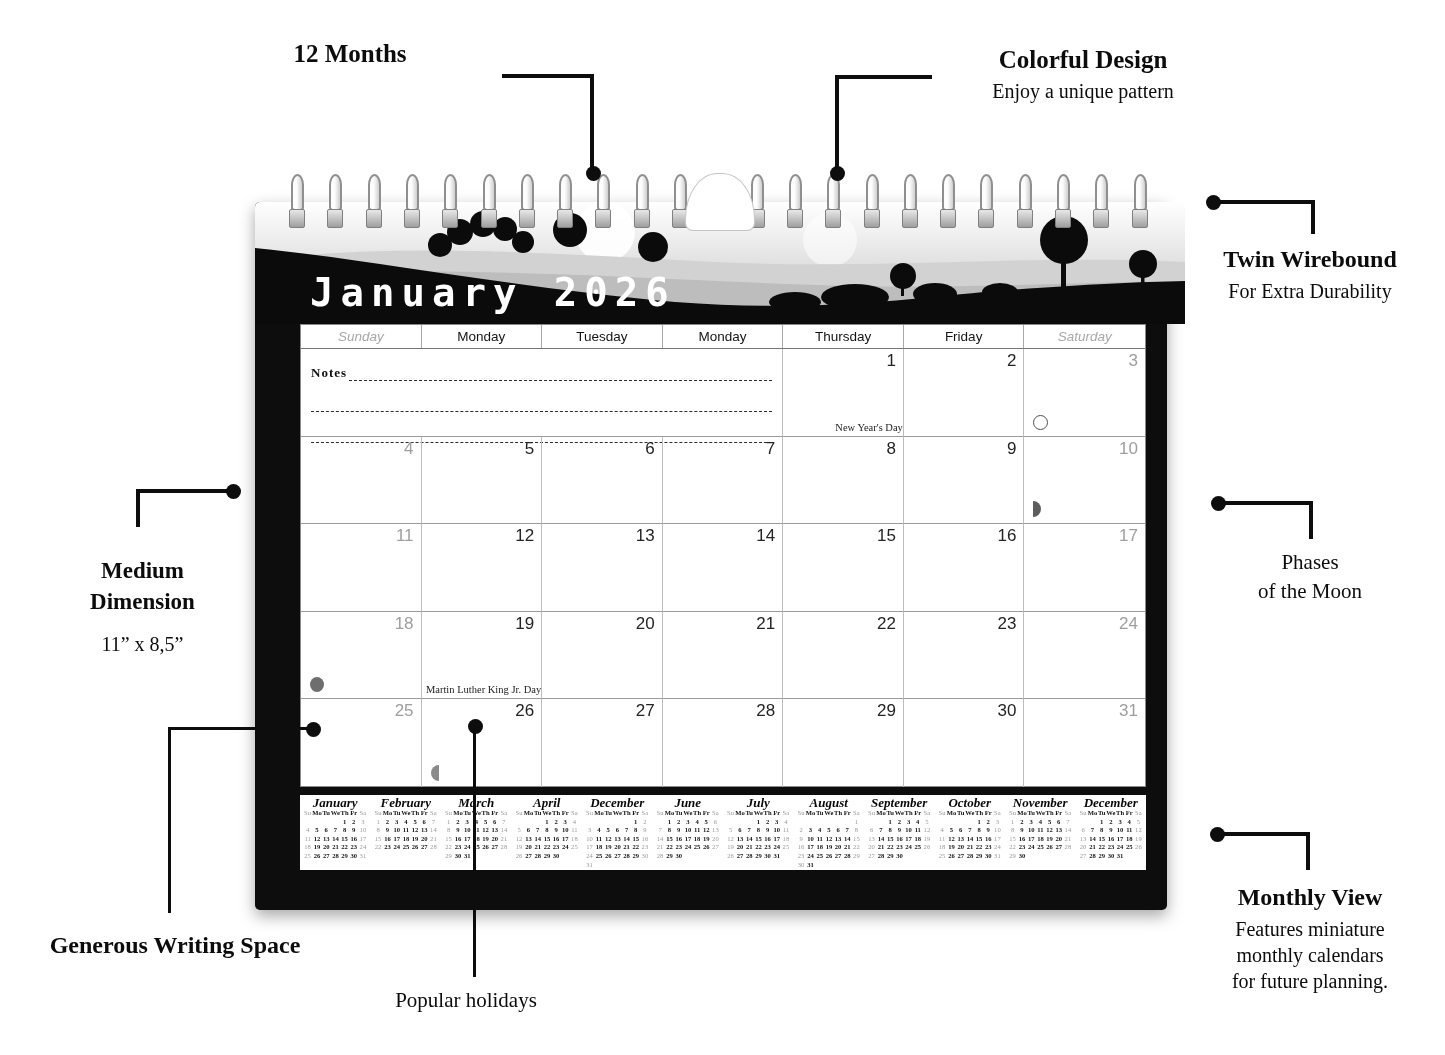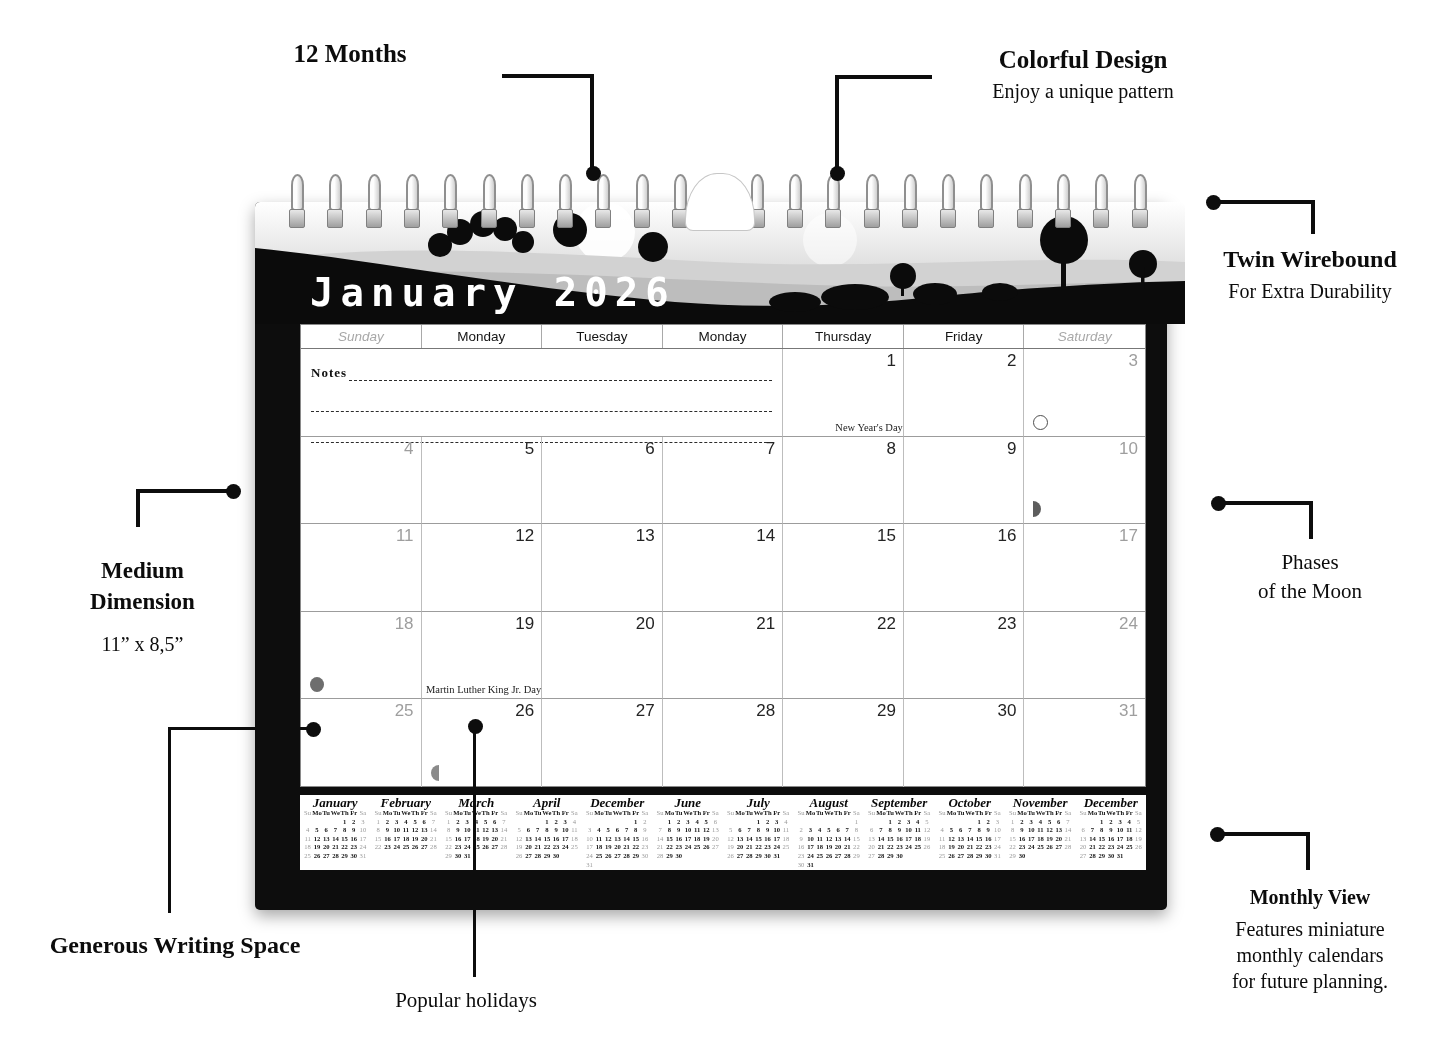--- a/index.html
+++ b/index.html
@@ -10,21 +10,21 @@
   .callout{position:absolute;text-align:center;}
   .co-title{font-weight:bold;font-size:25px;line-height:31px;white-space:pre-line;color:#0c0c0c;}
   .co-sub{font-size:20px;line-height:27px;white-space:pre-line;color:#0c0c0c;margin-top:3px;}
   #co-12months{left:185px;top:26px;width:330px;}
   #co-colorful{left:918px;top:32px;width:330px;}
   #co-twin{left:1185px;top:232px;width:250px;font-size:0;}
   #co-twin .co-title{font-size:24px;}
   #co-phases{left:1185px;top:536px;width:250px;}
   #co-phases .co-title{font-weight:normal;font-size:21px;line-height:29px;}
   #co-monthly{left:1180px;top:870px;width:260px;}
-  #co-monthly .co-title{font-size:20px;}
+  #co-monthly .co-title{font-size:24px;}
   #co-monthly .co-sub{line-height:26px;}
   #co-medium{left:25px;top:543px;width:235px;}
   #co-medium .co-title{font-size:23px;line-height:31px;}
   #co-medium .co-sub{margin-top:14px;}
   #co-generous{left:10px;top:918px;width:330px;}
   #co-generous .co-title{font-size:24px;}
   #co-popular{left:346px;top:973px;width:240px;}
   #co-popular .co-title{font-weight:normal;font-size:21px;}
 
   

